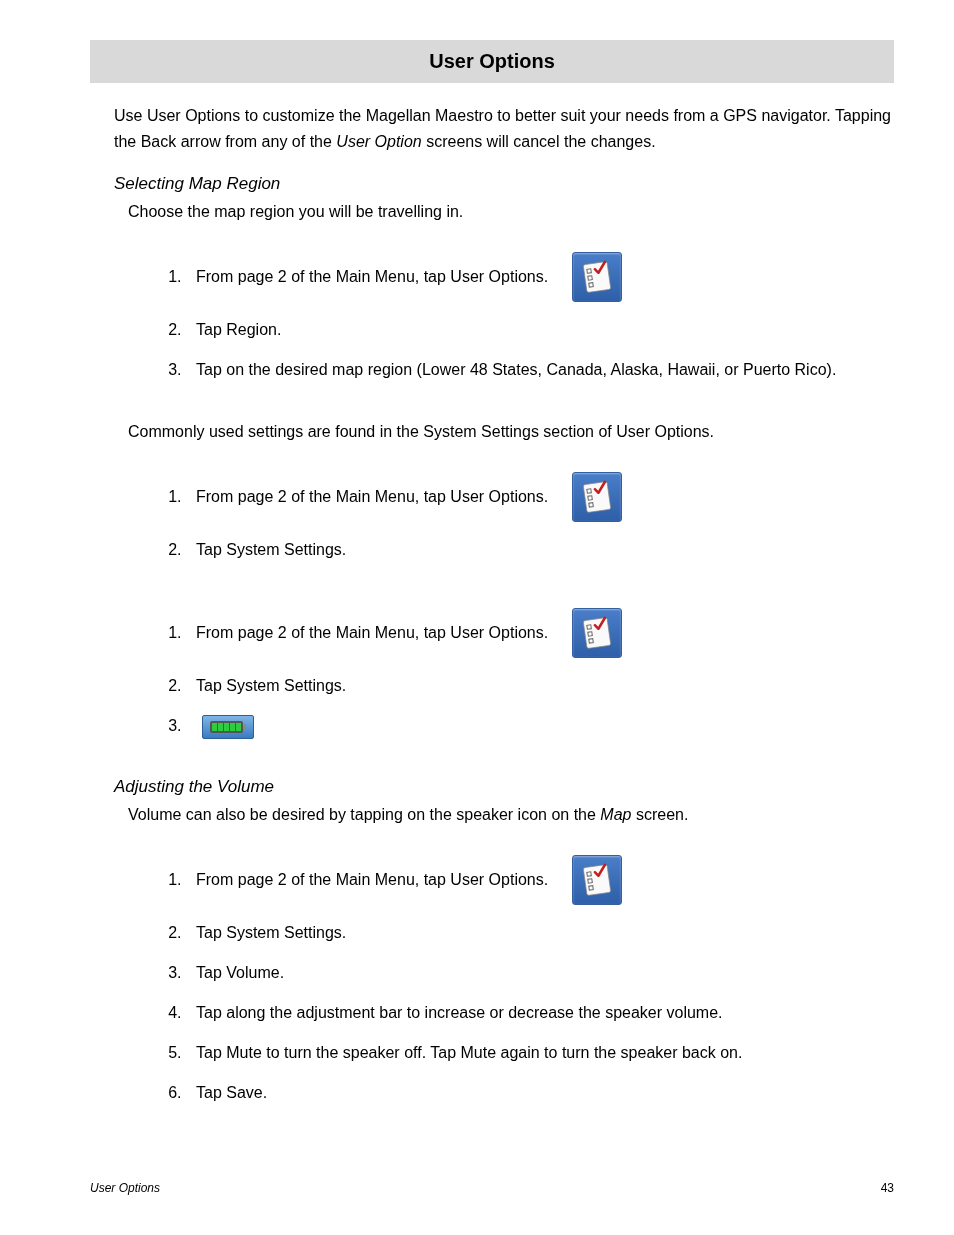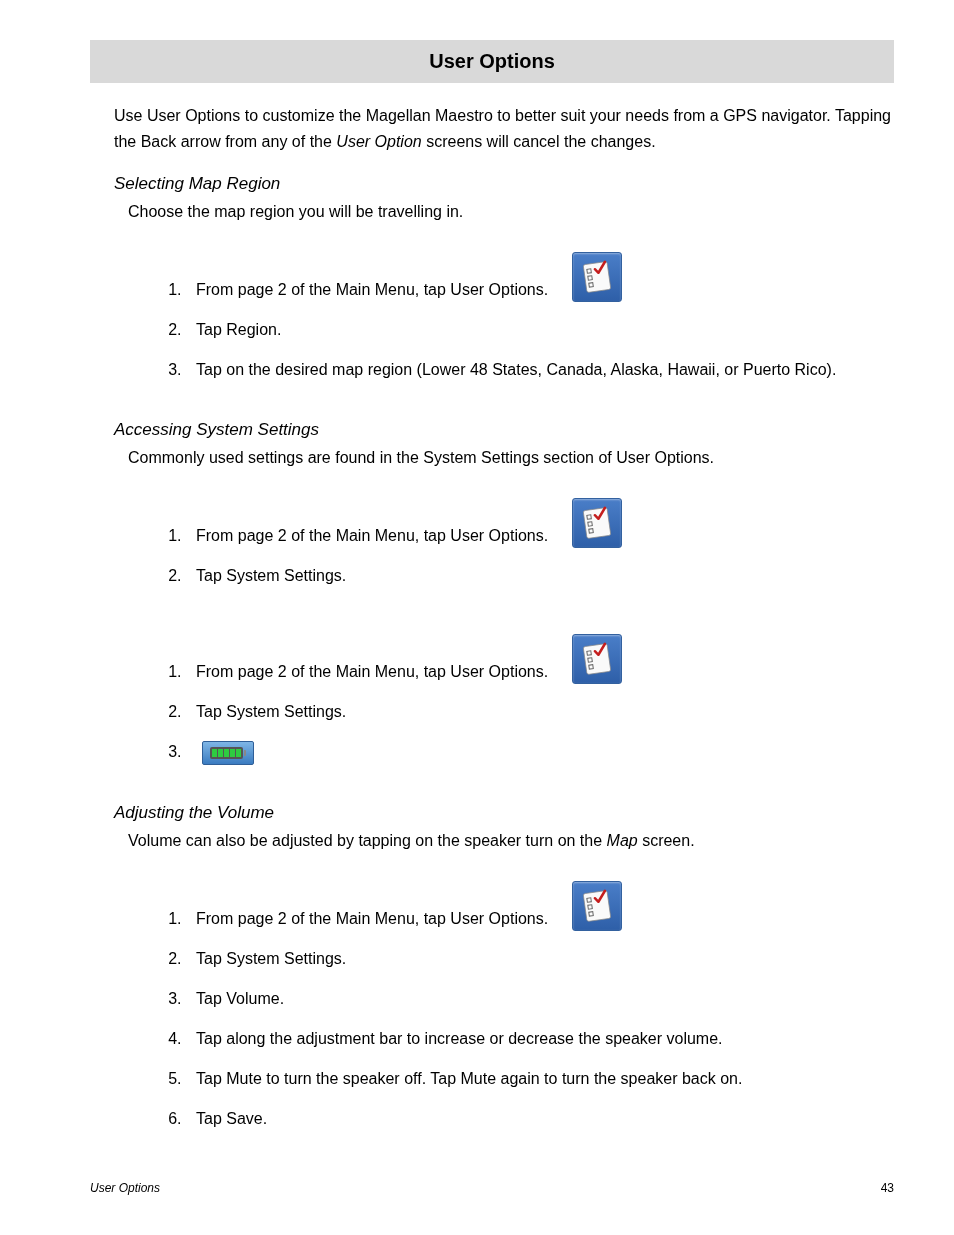--- a/index.html
+++ b/index.html
@@ -45,21 +45,21 @@
     margin: 0 0 30px 68px;
     padding-left: 28px;
     font-size: 16px;
   }
   ol.steps li {
     padding: 8px 0 8px 10px;
     line-height: 1.5;
   }
   .step-row {
     display: flex;
-    align-items: flex-end;
+    align-items: center;
     gap: 24px;
   }
   .bold { font-weight: normal; }
   .italic { font-style: italic; }
   .icon-box {
     display: inline-flex;
     width: 48px;
     height: 48px;
     background: linear-gradient(#4a7ec8, #2e5fa8);
     border: 1px solid #33619f;
@@ -145,21 +145,20 @@
           </svg>
         </span>
       </div>
     </li>
     <li>
       <span>Tap </span><span class="bold">Region</span><span>.</span>
     </li>
     <li>Tap on the desired map region (Lower 48 States, Canada, Alaska, Hawaii, or Puerto Rico).</li>
   </ol>
 
-  <div class="section-heading">Accessing System Settings</div>
   <div class="section-desc">Commonly used settings are found in the System Settings section of User Options.</div>
   <ol class="steps">
     <li>
       <div class="step-row">
         <span><span>From page 2 of the Main Menu, tap </span><span class="bold">User Options</span><span>.</span></span>
         <span class="icon-box">
           <svg width="36" height="36" viewBox="0 0 36 36">
             <g transform="rotate(-8 18 18)">
               <rect x="6" y="4" width="24" height="28" rx="2" fill="#fafafa" stroke="#888" stroke-width="0.7"></rect>
               <rect x="9" y="9" width="4" height="4" fill="none" stroke="#666" stroke-width="1"></rect>
@@ -205,21 +204,21 @@
             <span class="battery-cell"></span>
             <span class="battery-cell"></span>
         </span>
           <span class="battery-tip"></span>
       </span>
     </li>
   </ol>
 
   <div class="section-heading">Adjusting the Volume</div>
   <div class="section-desc">
-    <span>Volume can also be adjusted by tapping on the speaker turn on the </span><span class="italic">Map</span><span> screen.</span>
+    <span>Volume can also be desired by tapping on the speaker icon on the </span><span class="italic">Map</span><span> screen.</span>
   </div>
   <ol class="steps">
     <li>
       <div class="step-row">
         <span><span>From page 2 of the Main Menu, tap </span><span class="bold">User Options</span><span>.</span></span>
         <span class="icon-box">
           <svg width="36" height="36" viewBox="0 0 36 36">
             <g transform="rotate(-8 18 18)">
               <rect x="6" y="4" width="24" height="28" rx="2" fill="#fafafa" stroke="#888" stroke-width="0.7"></rect>
               <rect x="9" y="9" width="4" height="4" fill="none" stroke="#666" stroke-width="1"></rect>

